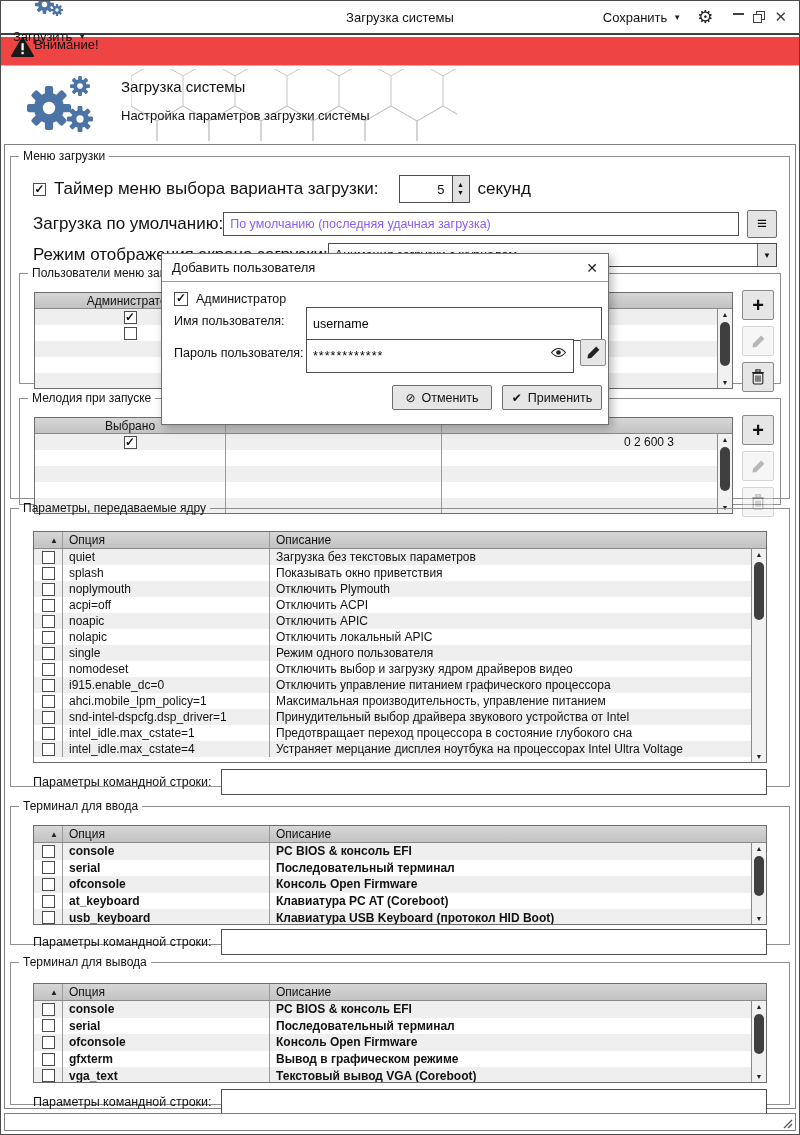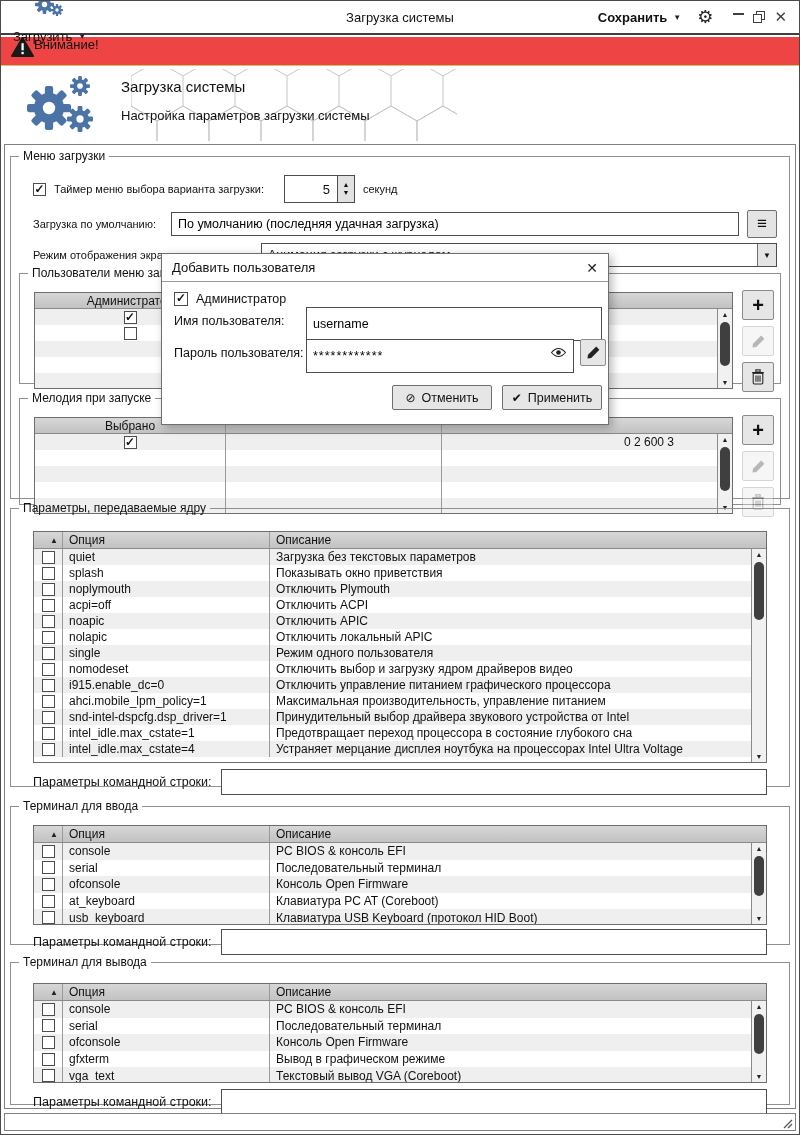--- a/index.html
+++ b/index.html
@@ -6,21 +6,21 @@
   html,body { width:800px; height:1135px; }
   body { font-family:"Liberation Sans",sans-serif; font-size:12px; color:#111; background:#fff; }
   .window { position:relative; width:800px; height:1135px; background:#fff; border:1px solid #4a4a4a; overflow:hidden; }
 
   
   .titlebar { position:absolute; top:0; left:0; right:0; height:34px; border-bottom:2px solid #3f3f3f; display:flex; align-items:center; padding:0 12px; background:#fff; }
   .tb-left { display:flex; align-items:center; gap:12px; z-index:2;flex-direction:column; }
   .menu-btn { display:flex; align-items:center; gap:6px; font-size:13px; cursor:default; }
   .caret { font-size:8px; color:#222; }
   .tb-title { position:absolute; left:0; right:0; text-align:center; font-size:13px; }
-  .tb-right { margin-left:auto; display:flex; align-items:center; gap:16px; z-index:2;font-weight:bold; }
+  .tb-right { margin-left:auto; display:flex; align-items:center; gap:16px; z-index:2; }
   .gear-glyph { font-family:"DejaVu Sans",sans-serif; font-size:18px; color:#262626; line-height:1; }
   .winctl { display:flex; align-items:center; gap:9px; margin-left:4px; }
   .min-bar { width:11px; height:2px; background:#3f3f3f; margin-top:-6px; }
   .close-x { font-family:"DejaVu Sans",sans-serif; font-size:15px; color:#3f3f3f; line-height:1; }
 
   
   .warnbar { position:absolute; top:36px; left:0; right:0; height:29px; background:#ef4444; border-bottom:1px solid #cfc46a; display:flex; align-items:flex-start; gap:0; padding:0 10px; }
   .warn-text { font-size:13px; }
 
   
@@ -41,28 +41,28 @@
   .fs-input  { top:654px; left:5px; right:5px; height:146px; }
   .fs-output { top:810px; left:5px; right:5px; height:150px; }
   .fs-users  { top:103px; left:8px; right:8px; height:118px; }
   .fs-melody { top:228px; left:8px; right:8px; height:114px; }
 
   
   .frow { position:absolute; left:22px; right:12px; display:flex; align-items:center; }
   .row-timer { top:12px; height:28px; gap:8px; }
   .row-default { top:48px; height:26px; }
   .row-combo { top:80px; height:24px; }
-  .lbl { font-size:11px; white-space:nowrap; }
+  .lbl { font-size:17px; white-space:nowrap; }
   .lbl-default { flex:0 0 138px; }
   .lbl-combo { flex:0 0 228px; }
   .cb { display:inline-block; width:13px; height:13px; border:1px solid #4c4c4c; background:#fff; font-size:12px; font-weight:bold; line-height:11px; text-align:center; color:#111; flex:0 0 13px; }
   .spin { display:inline-flex; height:28px; border:1px solid #4c4c4c; margin-left:12px; }
   .spin-num { width:52px; background:#fff; text-align:right; padding:6px 7px 0 0; font-size:13px; }
   .spin-btns { width:17px; background:#e2e2e2; border-left:1px solid #4c4c4c; display:flex; flex-direction:column; align-items:center; justify-content:center; font-size:7px; line-height:8px; color:#111; }
-  input.tfield { height:24px; border:1px solid #4c4c4c; font-family:inherit; font-size:12.5px; padding:0 6px; background:#fff; color:#000000; width:100%; }
+  input.tfield { height:24px; border:1px solid #4c4c4c; font-family:inherit; font-size:12.5px; padding:0 6px; background:#fff; color:#8b5cf6; width:100%; }
   .row-default input.tfield { flex:1; }
   .hamb-btn { flex:0 0 30px; height:28px; margin-left:8px; background:#e4e4e4; border:1px solid #6f6f6f; border-radius:2px; font-size:17px; font-weight:bold; display:flex; align-items:center; justify-content:center; }
   .combo { flex:1; height:24px; border:1px solid #4c4c4c; display:flex; align-items:center; background:#fff; }
   .combo-val { flex:1; padding:0 6px; font-size:12.5px; }
   .combo-arrow { width:19px; align-self:stretch; background:#e4e4e4; border-left:1px solid #6f6f6f; display:flex; align-items:center; justify-content:center; font-size:8px; color:#111; }
 
   
   .otable { position:absolute; border:1px solid #6e6e6e; background:#fff; }
   .thead { position:absolute; top:0; left:0; right:0; height:17px; background:linear-gradient(#d7d7d7,#c2c2c2); border-bottom:1px solid #8a8a8a; display:flex; }
   .tc { display:flex; align-items:center; overflow:hidden; white-space:nowrap; }
@@ -104,21 +104,21 @@
   .cmd-kernel { top:254px; } .cmd-input { top:116px; } .cmd-output { top:120px; }
   .cmd-lbl { flex:0 0 188px; font-size:12.5px; }
   .cmdrow input.tfield { flex:1; height:26px; }
 
   
   .t-users  { left:14px; right:47px; top:12px; height:97px; }
   .t-melody { left:14px; right:47px; top:12px; height:97px; }
   .t-kernel { left:22px; right:22px; top:16px; height:232px; }
   .t-input  { left:22px; right:22px; top:12px; height:100px; }
   .t-output { left:22px; right:22px; top:14px; height:100px; }
-  .t-input .trow, .t-output .trow { height:16.6px; }
+  .t-input .trow, .t-output .trow { height:16.6px;font-weight:bold; }
 
   
   .dialog { position:absolute; left:160px; top:252px; width:448px; height:172px; background:#fff; border:1px solid #6f6f6f; box-shadow:3px 3px 9px rgba(0,0,0,.28); z-index:20; }
   .dlg-title { position:absolute; top:0; left:0; right:0; height:28px; border-bottom:1px solid #9a9a9a; display:flex; align-items:center; padding:0 10px; font-size:13px; }
   .dlg-close { margin-left:auto; font-family:"DejaVu Sans",sans-serif; font-size:14px; color:#222; }
   .dlg-admin { position:absolute; top:38px; left:12px; display:flex; align-items:center; gap:8px; font-size:12.5px; }
   .dlg-lbl { position:absolute; left:12px; font-size:12.5px; }
   .l-user { top:60px; } .l-pass { top:92px; }
   .dlg-input { position:absolute; border:1px solid #4c4c4c; font-family:inherit; font-size:12.5px; padding:16px 6px; }
   .i-user { top:53px; left:144px; width:296px; height:26px; }

